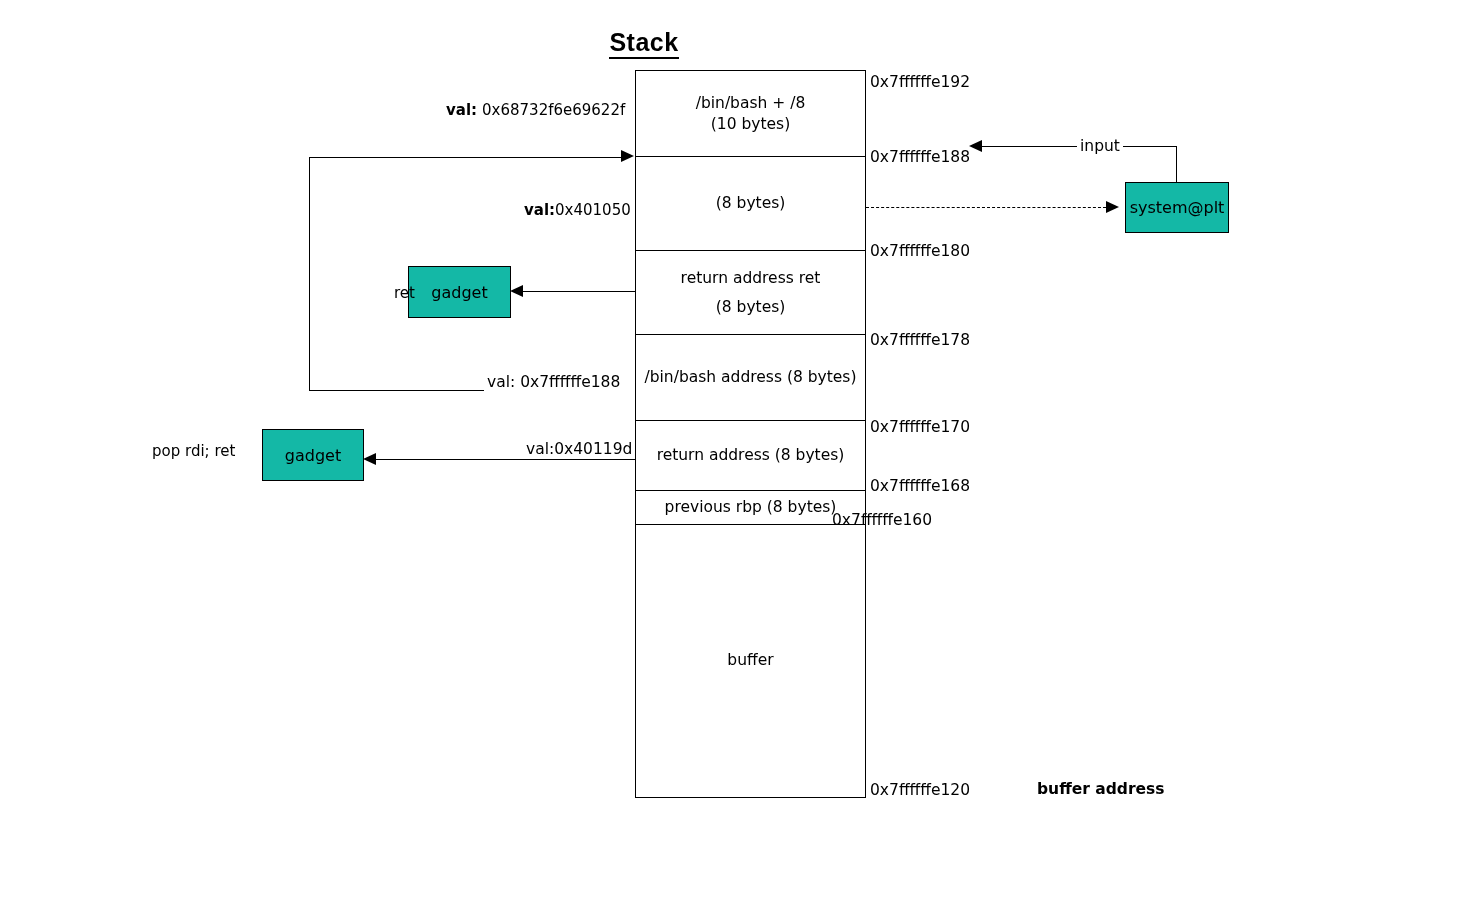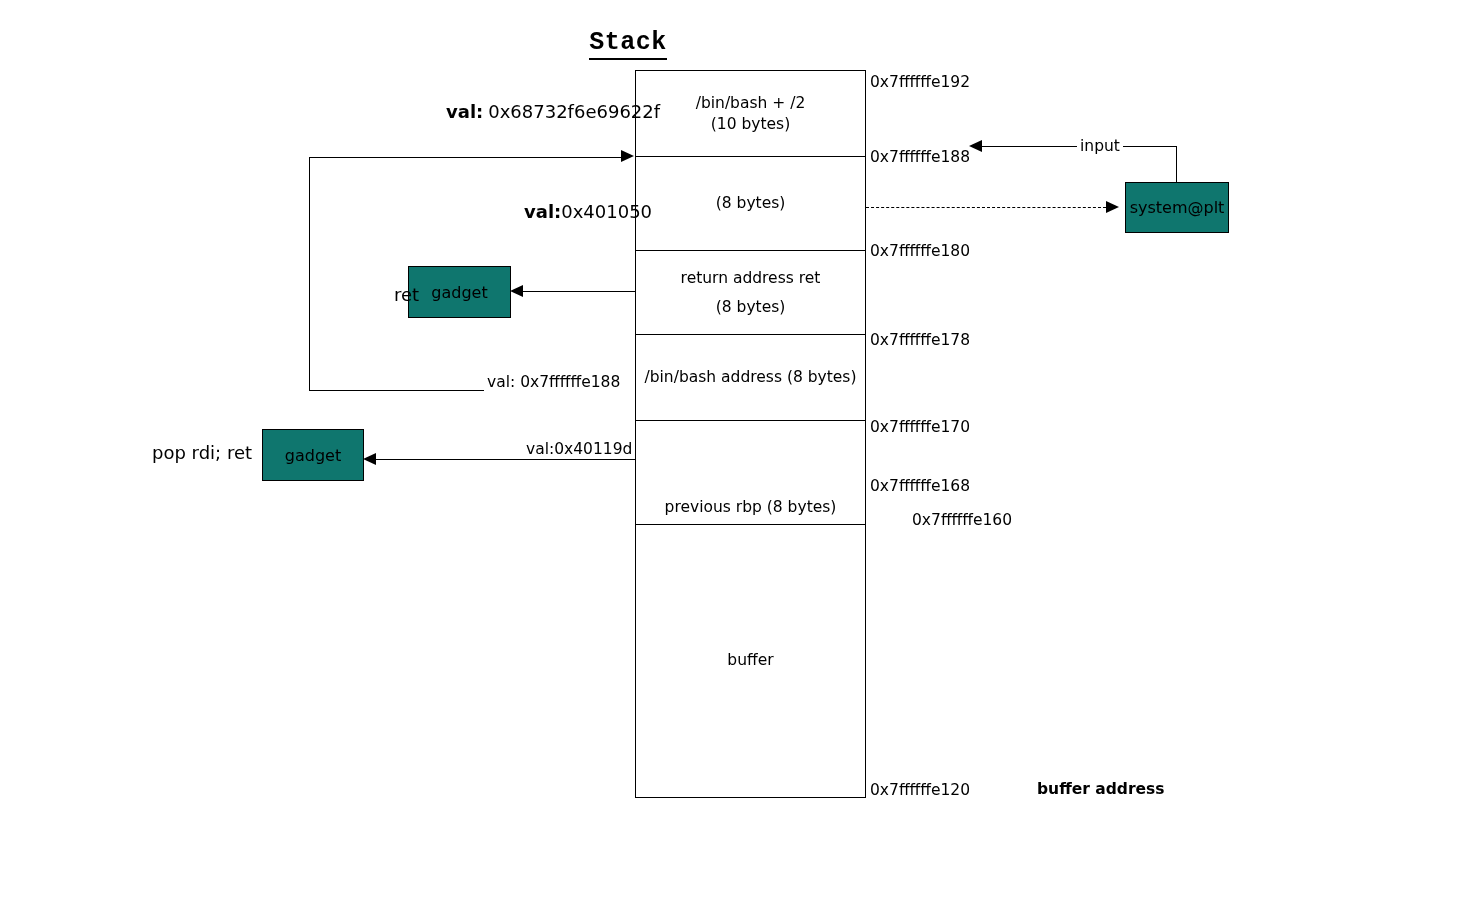--- a/index.html
+++ b/index.html
@@ -13,25 +13,25 @@
     height: 904px;
     background: #ffffff;
     font-family: "DejaVu Sans", sans-serif;
     color: #000000;
     overflow: hidden;
   }
 
   
   .title {
     position: absolute;
-    left: 0;
+    left: 16px;
     top: 28px;
     width: 1256px;
     text-align: center;
-    font-family: Liberation Mono, monospace;
+    font-family: Liberation Sans, sans-serif;
     font-weight: bold;
     font-size: 25px;
     letter-spacing: 0.5px;
   }
   .title span {
     border-bottom: 2px solid #000;
     padding-bottom: 1px;
   }
 
   
@@ -113,27 +113,27 @@
 
   
   .sbox {
     position: absolute;
     border: 1.8px solid #000;
     box-sizing: border-box;
     display: flex;
     align-items: center;
     justify-content: center;
     font-size: 16px;
-    background: #0f766e;
+    background: #14b8a6;
   }
 
   
   .lbl {
     position: absolute;
-    font-size: 18px;
+    font-size: 15px;
     white-space: nowrap;
     line-height: 1;
   }
   .lbl .val-k { font-weight: bold; }
   .lbl .val-v { font-weight: normal; }
 
   .inline-label {
     position: absolute;
     font-size: 15.5px;
     background: #fff;
@@ -147,54 +147,57 @@
 
 <div id="canvas">
 
   <div class="title">
     <span>Stack</span>
   </div>
 
   <div class="stack">
 
     <div class="cell" style="top:0px; height:86px;">
-      <span>/bin/bash + /2</span>
+      <span>/bin/bash + /8</span>
       <span class="l2">(10 bytes)</span>
     </div>
 
     <div class="cell" style="top:86px; height:94px;">
       <span class="l2">(8 bytes)</span>
     </div>
 
     <div class="cell" style="top:180px; height:84px;gap:8px;">
       <span>return address ret</span>
       <span class="l2">(8 bytes)</span>
     </div>
 
     <div class="cell" style="top:264px; height:86px;">
       <span>/bin/bash address (8 bytes)</span>
     </div>
 
+    <div class="cell" style="top:350px; height:70px;">
+      <span>return address (8 bytes)</span>
+    </div>
 
     <div class="cell" style="top:420px; height:34px;">
       <span>previous rbp (8 bytes)</span>
     </div>
 
     <div class="cell last" style="top:454px; height:271px;">
       <span>buffer</span>
     </div>
   </div>
 
   <div class="addr" style="left:870px; top:75px;">0x7ffffffe192</div>
   <div class="addr" style="left:870px; top:150px;">0x7ffffffe188</div>
   <div class="addr" style="left:870px; top:244px;">0x7ffffffe180</div>
   <div class="addr" style="left:870px; top:333px;">0x7ffffffe178</div>
   <div class="addr" style="left:870px; top:420px;">0x7ffffffe170</div>
   <div class="addr" style="left:870px; top:479px;">0x7ffffffe168</div>
-  <div class="addr" style="left:912px; top:513px;">0x7ffffffe160</div>
+  <div class="addr" style="left:832px; top:513px;">0x7ffffffe160</div>
   <div class="addr" style="left:870px; top:783px;">0x7ffffffe120</div>
 
   <div class="bufaddr" style="left:993px; top:782px;">buffer address</div>
 
   <div class="hline" style="left:309px; top:390px; width:177px;"></div>
 
   <div class="vline" style="left:309px; top:157px; height:234px;"></div>
 
   <div class="hline" style="left:309px; top:157px; width:313px;"></div>
   <div class="arrow-r" style="left:621px; top:150px;"></div>

